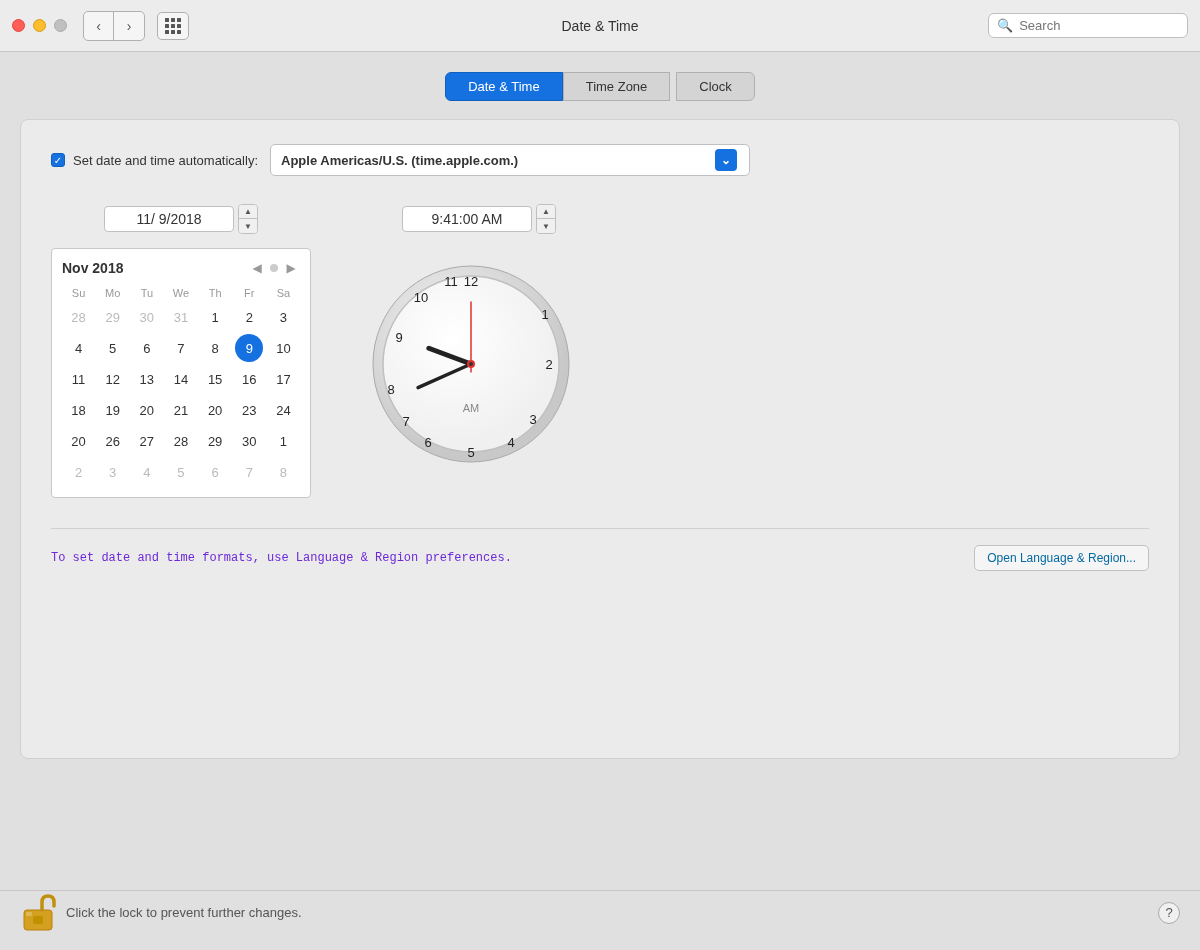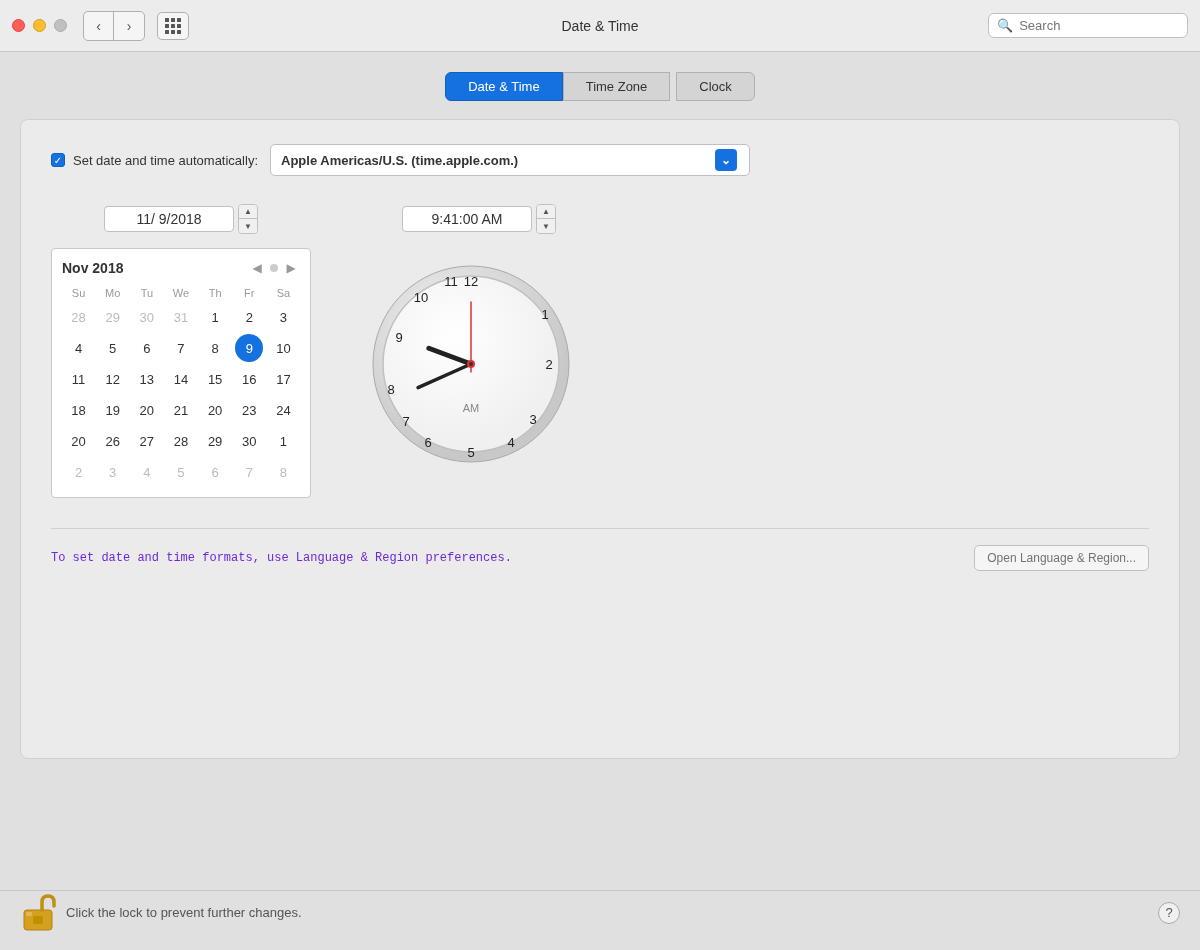--- a/index.html
+++ b/index.html
@@ -313,21 +313,21 @@
       align-items: center;
       justify-content: space-between;
     }
     .bottom-text { font-size: 12px; color: #6d28d9; font-family: Liberation Mono, monospace; }
     .open-region-btn {
       background: #f5f5f5;
       border: 1px solid #c0c0c0;
       border-radius: 5px;
       padding: 5px 12px;
       font-size: 12px;
-      color: #737373;
+      color: #0369a1;
       cursor: pointer;
     }
 
     
     .footer {
       height: 44px;
       background: #e0e0e0;
       border-top: 1px solid #c8c8c8;
       display: flex;
       align-items: center;

